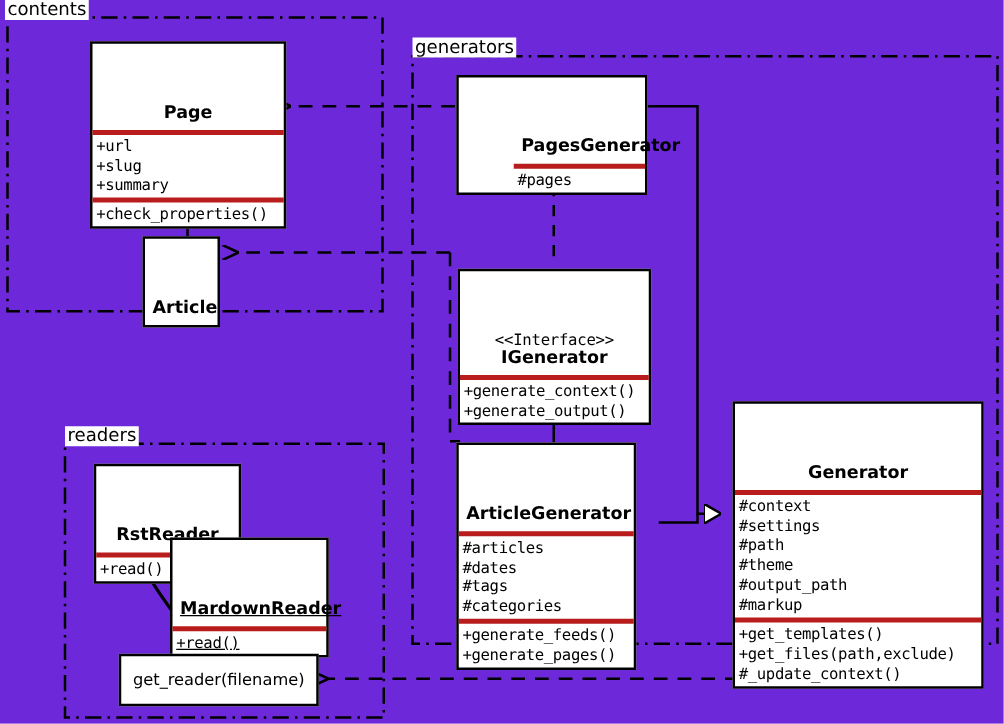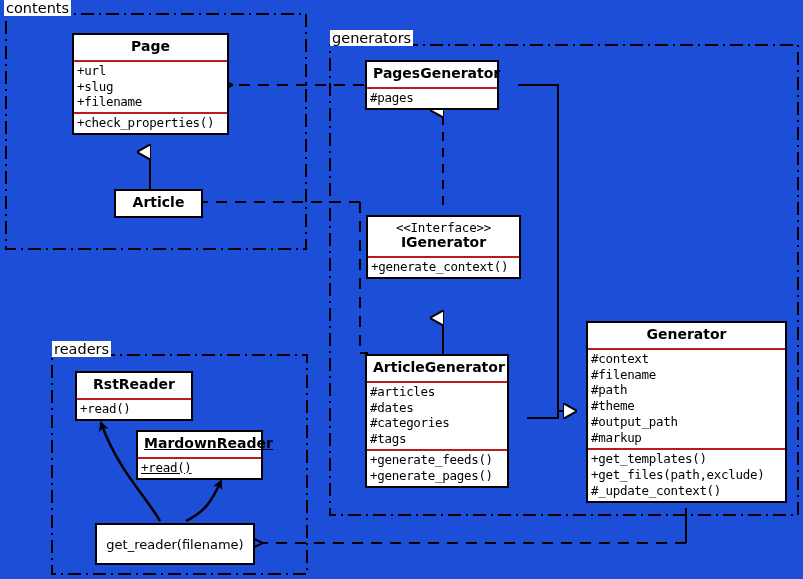--- a/index.html
+++ b/index.html
@@ -5,21 +5,21 @@
 <style>
   html, body {
     margin: 0;
     padding: 0;
     background: #ffffff;
   }
   #diagram-root {
     position: relative;
     width: 803px;
     height: 579px;
-    background: #1d4ed8;
+    background: #6d28d9;
     font-family: "DejaVu Sans", sans-serif;
     overflow: hidden;
   }
   svg.layer {
     position: absolute;
     left: 0;
     top: 0;
     width: 803px;
     height: 579px;
     pointer-events: none;
@@ -35,30 +35,31 @@
     z-index: 5;
   }
   .uml-name {
     text-align: center;
     font-weight: bold;
     font-size: 14px;
     font-family: "DejaVu Sans", sans-serif;
     color: #000;
     padding: 4px 6px 5px 6px;
     line-height: 1.12;
+    margin-top: 44px;
   }
   .uml-stereotype {
     display: block;
     font-weight: normal;
     font-size: 12.5px;
     font-family: "DejaVu Sans Mono", monospace;
     letter-spacing: -0.2px;
   }
   .uml-sep {
-    border-top: 2px solid #b91c1c;
+    border-top: 4px solid #b91c1c;
   }
   .uml-compartment {
     padding: 1px 3px 2px 3px;
   }
   .uml-compartment div {
     font-family: "DejaVu Sans Mono", monospace;
     font-size: 12.5px;
     color: #000;
     line-height: 1.27;
     white-space: pre;
@@ -184,67 +185,68 @@
 
   <div class="pkg-label" style="left:4px; top:0px;">contents</div>
   <div class="pkg-label" style="left:330px; top:30px;">generators</div>
   <div class="pkg-label" style="left:52px; top:341px;">readers</div>
 
   <div class="uml-box" style="left:72px; top:33px; width:157px;">
     <div class="uml-name">Page</div>
     <div class="uml-compartment uml-sep">
       <div>+url</div>
       <div>+slug</div>
-      <div>+filename</div>
+      <div>+summary</div>
     </div>
     <div class="uml-compartment uml-sep">
       <div>+check_properties()</div>
     </div>
   </div>
 
-  <div class="uml-box" style="left:114px; top:189px; width:89px;">
+  <div class="uml-box" style="left:114px; top:189px; width:62px;">
     <div class="uml-name">Article</div>
   </div>
 
-  <div class="uml-box" style="left:365px; top:60px; width:134px;">
+  <div class="uml-box" style="left:365px; top:60px; width:153px;padding-left:44px;">
     <div class="uml-name">PagesGenerator</div>
     <div class="uml-compartment uml-sep">
       <div>#pages</div>
     </div>
   </div>
 
   <div class="uml-box" style="left:366px; top:215px; width:155px;">
     <div class="uml-name">
       <span class="uml-stereotype">&lt;&lt;Interface&gt;&gt;</span>
       <span>IGenerator</span>
     </div>
     <div class="uml-compartment uml-sep">
       <div>+generate_context()</div>
+      <div>+generate_output()</div>
     </div>
   </div>
 
   <div class="uml-box" style="left:365px; top:354px; width:144px;">
     <div class="uml-name">ArticleGenerator</div>
     <div class="uml-compartment uml-sep">
       <div>#articles</div>
       <div>#dates</div>
+      <div>#tags</div>
       <div>#categories</div>
-      <div>#tags</div>
     </div>
     <div class="uml-compartment uml-sep">
       <div>+generate_feeds()</div>
       <div>+generate_pages()</div>
     </div>
   </div>
 
   <div class="uml-box" style="left:586px; top:321px; width:201px;">
     <div class="uml-name">Generator</div>
     <div class="uml-compartment uml-sep">
       <div>#context</div>
-      <div>#filename</div>
+      <div>#settings</div>
       <div>#path</div>
       <div>#theme</div>
       <div>#output_path</div>
       <div>#markup</div>
     </div>
     <div class="uml-compartment uml-sep">
       <div>+get_templates()</div>
       <div>+get_files(path,exclude)</div>
       <div>#_update_context()</div>
     </div>

